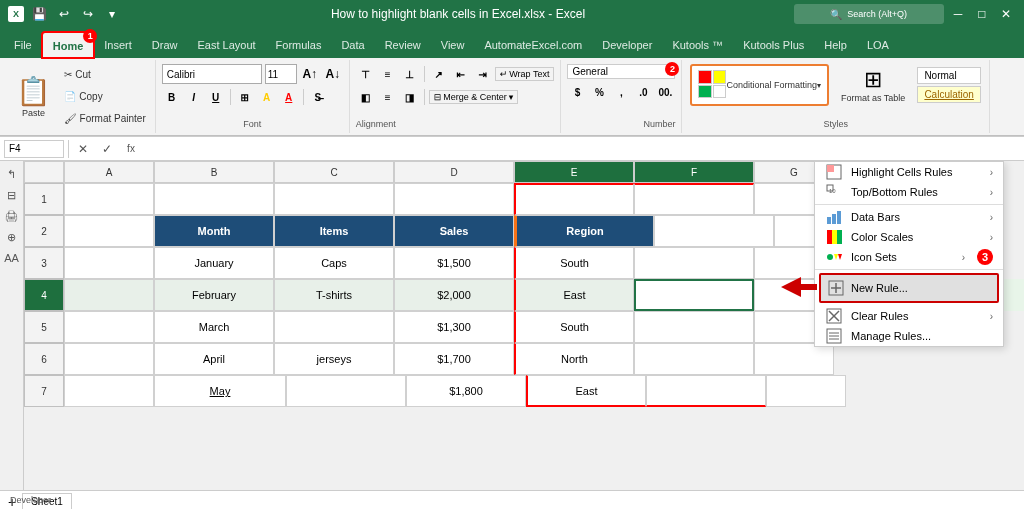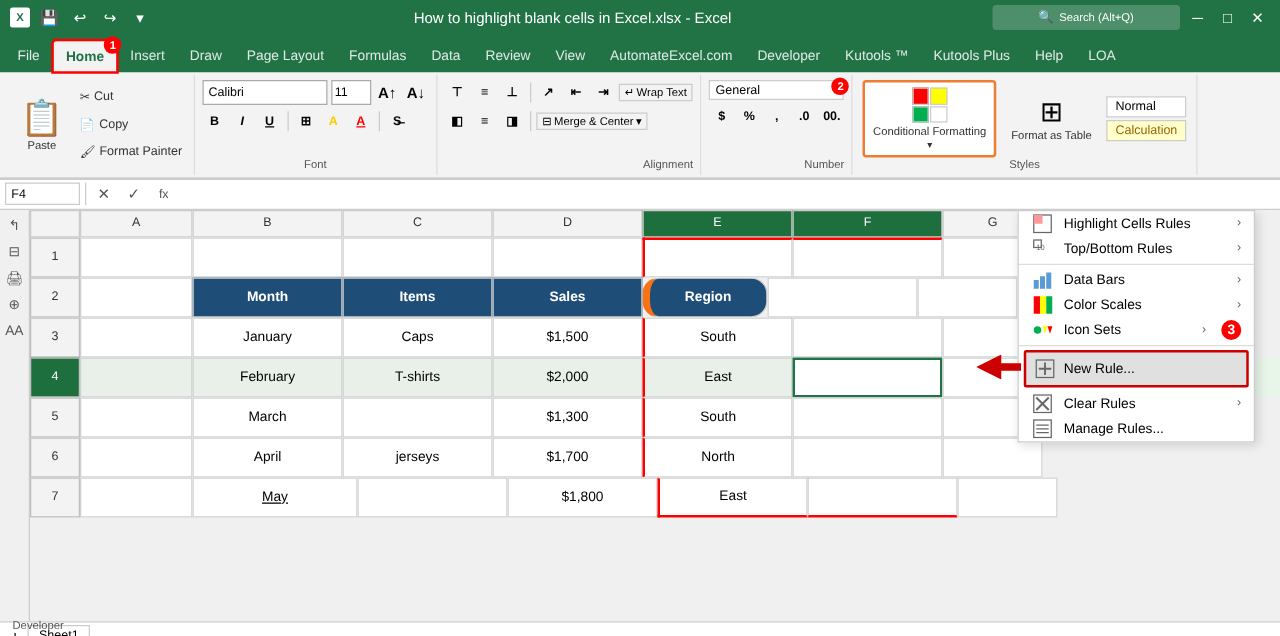--- a/index.html
+++ b/index.html
@@ -107,21 +107,21 @@
 
 <div class="ribbon">
   <div class="ribbon-tabs">
     <div class="ribbon-tab">File</div>
     <div class="ribbon-tab active outlined" style="position:relative;">
       <span>Home</span>
       <span class="badge-1" style="position:absolute; top:-4px; right:-4px; width:14px; height:14px; font-size:9px;">1</span>
     </div>
     <div class="ribbon-tab">Insert</div>
     <div class="ribbon-tab">Draw</div>
-    <div class="ribbon-tab">Page Layout</div>
+    <div class="ribbon-tab">East Layout</div>
     <div class="ribbon-tab">Formulas</div>
     <div class="ribbon-tab">Data</div>
     <div class="ribbon-tab">Review</div>
     <div class="ribbon-tab">View</div>
     <div class="ribbon-tab">AutomateExcel.com</div>
     <div class="ribbon-tab">Developer</div>
     <div class="ribbon-tab">Kutools ™</div>
     <div class="ribbon-tab">Kutools Plus</div>
     <div class="ribbon-tab">Help</div>
     <div class="ribbon-tab">LOA</div>
@@ -194,21 +194,21 @@
         <div class="font-format-btn">◧</div>
         <div class="font-format-btn">≡</div>
         <div class="font-format-btn">◨</div>
         <div class="separator"></div>
         <div style="display:flex; align-items:center; border:1px solid #ccc; padding:1px 4px; font-size:9px; cursor:pointer; gap:2px;">
           <span>⊟</span>
           <span>Merge &amp; Center</span>
           <span>▾</span>
         </div>
       </div>
-      <div style="font-size:9px; color:#555; margin-top:auto; text-align:right;">Alignment</div>
+      <div style="font-size:9px; color:#555; margin-top:auto; text-align:left;">Alignment</div>
     </div>
 
     <div style="display:flex; flex-direction:column; padding:4px 6px; border-right:1px solid #ddd; min-width:100px; position:relative;">
       <span class="badge-1" style="position:absolute; top:2px; right:2px; width:14px; height:14px; font-size:9px;">2</span>
       <div style="display:flex; align-items:center; border:1px solid #ccc; padding:1px 4px; font-size:10px; background:white; margin-bottom:3px; gap:2px;">
         <span>General</span>
         <span style="margin-left:auto;">▾</span>
       </div>
       <div style="display:flex; align-items:center; gap:2px;">
         <div class="font-format-btn">$</div>
@@ -216,41 +216,41 @@
         <div class="font-format-btn">,</div>
         <div class="font-format-btn">.0</div>
         <div class="font-format-btn">00.</div>
       </div>
       <div style="font-size:9px; color:#555; margin-top:auto; text-align:right;">Number</div>
     </div>
 
     <div style="display:flex; flex-direction:column; align-items:center; padding:4px 8px; border-right:1px solid #ddd;">
       <div style="display:flex; gap:6px; align-items:center;">
 
-        <div style="display:flex; flex-direction:column; align-items:center; padding:4px 6px; cursor:pointer; border:2px solid #ed7d31; border-radius:3px; background:#fff; min-width:68px;">
+        <div style="display:flex; align-items:center; padding:4px 6px; cursor:pointer; border:2px solid #ed7d31; border-radius:3px; background:#fff; min-width:68px;">
           <div style="display:grid; grid-template-columns:1fr 1fr; gap:1px; width:28px; height:28px; margin-bottom:2px;">
             <div style="background:#ff0000; border:1px solid #ccc;"></div>
             <div style="background:#ffff00; border:1px solid #ccc;"></div>
             <div style="background:#00b050; border:1px solid #ccc;"></div>
             <div style="background:white; border:1px solid #ccc;"></div>
           </div>
           <div style="font-size:9px; color:#333; text-align:center; line-height:1.2;">Conditional
 Formatting</div>
           <div style="font-size:8px; color:#333;">▾</div>
         </div>
 
         <div style="display:flex; flex-direction:column; align-items:center; padding:3px 6px; cursor:pointer;">
           <div style="font-size:22px;">⊞</div>
           <div style="font-size:9px; color:#333; text-align:center; line-height:1.2;">Format as
 Table</div>
         </div>
 
         <div style="display:flex; flex-direction:column; gap:2px; justify-content:center;">
           <div style="padding:2px 6px; border:1px solid #ccc; font-size:10px; background:white; cursor:pointer;">Normal</div>
-          <div style="padding:2px 6px; border:1px solid #ccc; font-size:10px; background:#ffffcc; color:#9c6500; cursor:pointer; font-weight:500;">Calculation</div>
+          <div style="padding:2px 6px; border:1px solid #ccc; font-size:10px; background:#ffffcc; color:#9c6500; cursor:pointer; font-weight:500;text-decoration:underline;">Calculation</div>
         </div>
       </div>
       <div style="font-size:9px; color:#555; margin-top:auto;">Styles</div>
     </div>
 
   </div>
 </div>
 
 <div class="formula-bar">
   <input type="text" class="cell-ref" value="F4" style="">
@@ -296,21 +296,21 @@
           <div class="cell" style="width:120px; border-top:2px solid #ff0000;"></div>
           <div class="cell" style="width:80px;"></div>
         </div>
 
         <div class="data-row">
           <div class="cell row-num">2</div>
           <div class="cell" style="width:90px;"></div>
           <div class="cell header-cell-data" style="width:120px;">Month</div>
           <div class="cell header-cell-data" style="width:120px;">Items</div>
           <div class="cell header-cell-data" style="width:120px;">Sales</div>
-          <div class="cell header-cell-data" style="width:100px; border-left:6px solid #f97316;border-radius:13px;">Region</div>
+          <div class="cell header-cell-data" style="width:140px; border-left:3px solid #f97316;">Region</div>
           <div class="cell" style="width:120px;"></div>
           <div class="cell" style="width:80px;"></div>
         </div>
 
         <div class="data-row">
           <div class="cell row-num">3</div>
           <div class="cell" style="width:90px;"></div>
           <div class="cell" style="width:120px;">January</div>
           <div class="cell" style="width:120px;">Caps</div>
           <div class="cell" style="width:120px;">$1,500</div>

